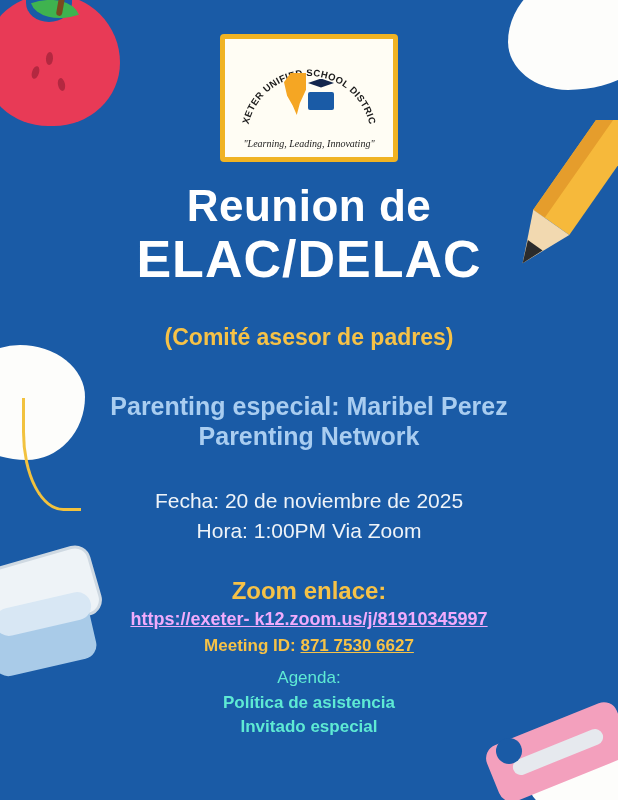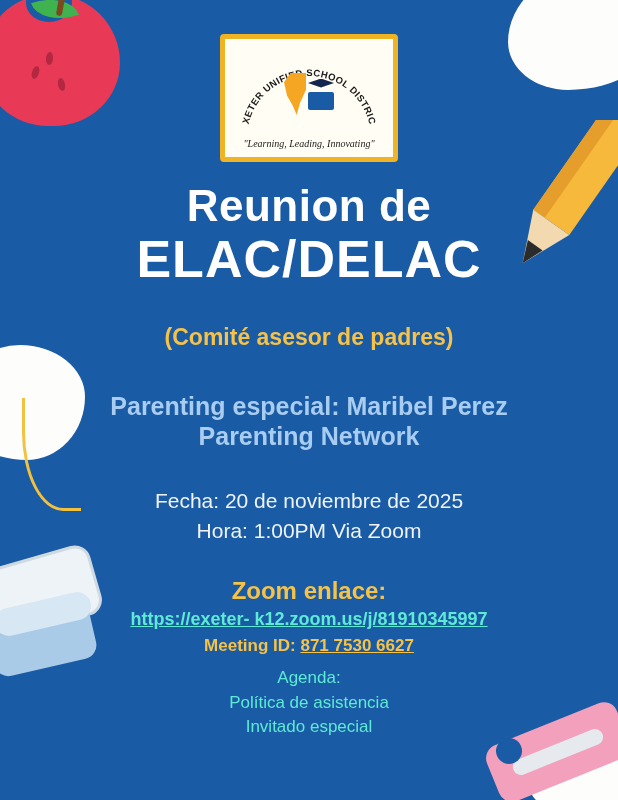--- a/index.html
+++ b/index.html
@@ -242,21 +242,21 @@
   .zoom-block {
     margin: 30px 0 0 0;
     color: #f6c247;
     font-weight: bold;
   }
   .zoom-label { font-size: 24px; }
   .zoom-link {
     display: block;
     margin-top: 4px;
     font-size: 18px;
-    color: #5eead4;
+    color: #f0abfc;
     text-decoration: underline;
     cursor: pointer;
   }
   .zoom-meeting {
     display: block;
     margin-top: 6px;
     font-size: 17px;
     color: #f6c247;
   }
   .zoom-meeting .mid { text-decoration: underline; }
@@ -264,21 +264,21 @@
     margin: 12px 0 0 0;
     color: #5eead4;
   }
   .agenda-title {
     font-size: 17px;
     font-weight: normal;
     margin-bottom: 3px;
   }
   .agenda-item {
     font-size: 17px;
-    font-weight: normal;
+    font-weight: bold;
     line-height: 1.45;
   }
 </style>
 </head>
 <body>
 
 <div class="flyer">
 
   <div class="deco apple-body"></div>
   <div class="deco apple-notch"></div>

